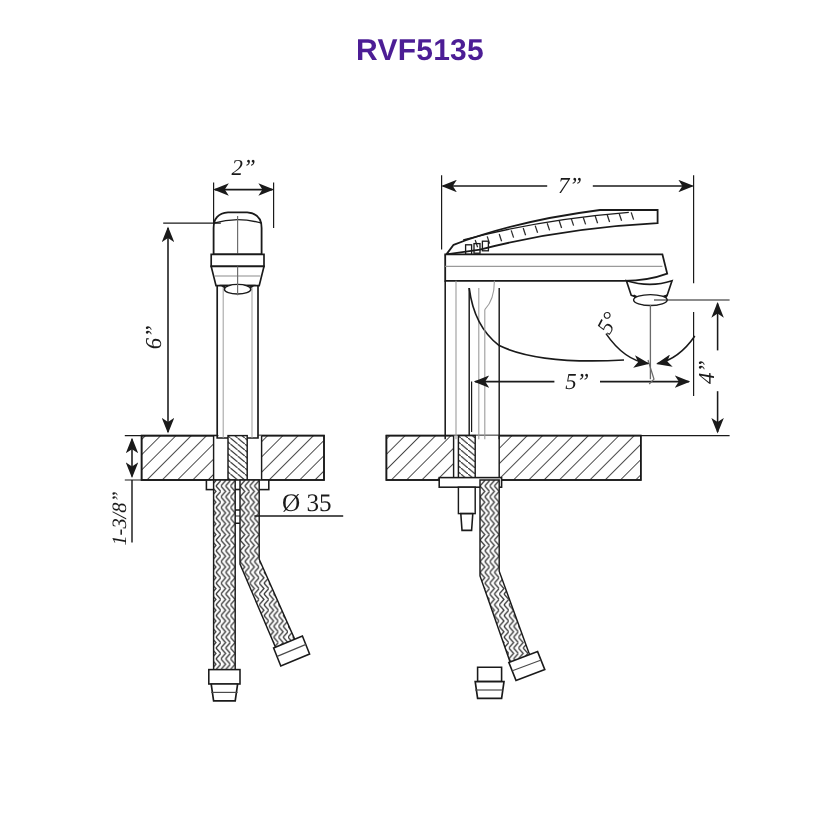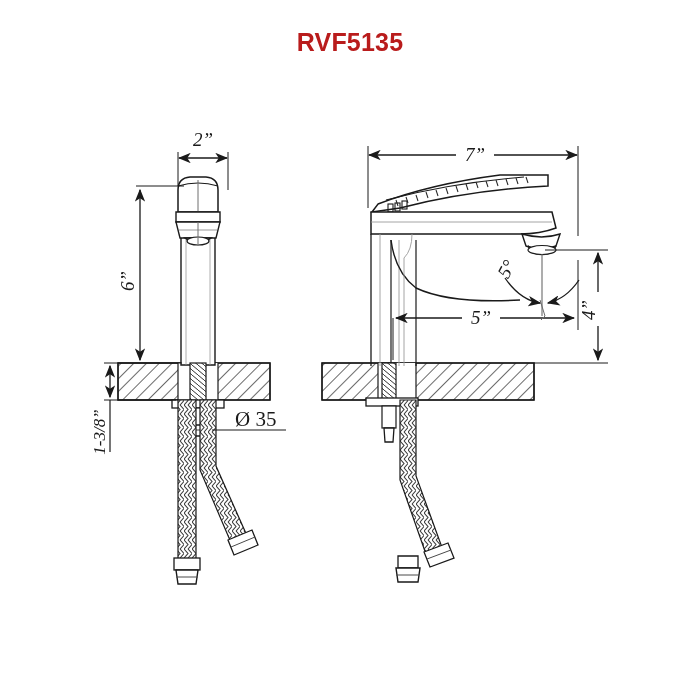--- a/index.html
+++ b/index.html
@@ -25,21 +25,21 @@
   }
   #page-title {
     position: absolute;
     left: 0;
     top: 28px;
     width: 700px;
     text-align: center;
     font-size: 25px;
     font-weight: bold;
     letter-spacing: 0.2px;
-    color: #b91c1c;
+    color: #4c1d95;
     font-family: "Liberation Sans", sans-serif;
   }
   svg.tech {
     position: absolute;
     left: 0;
     top: 0;
   }
   .dimtext {
     font-family: "Liberation Serif", serif;
     font-style: italic;

